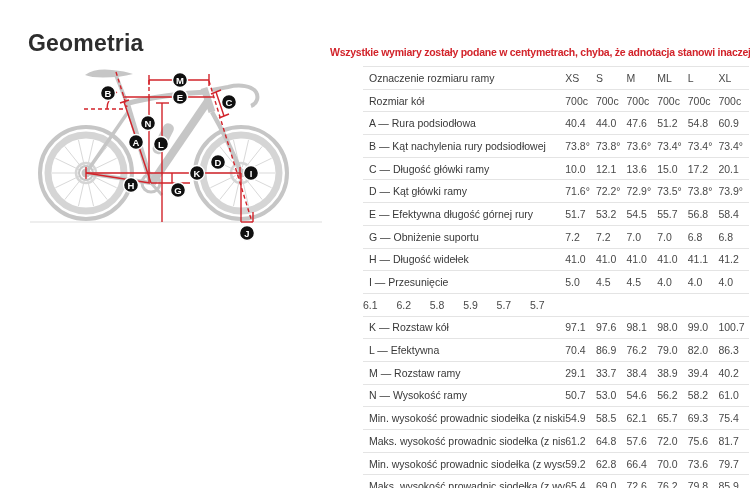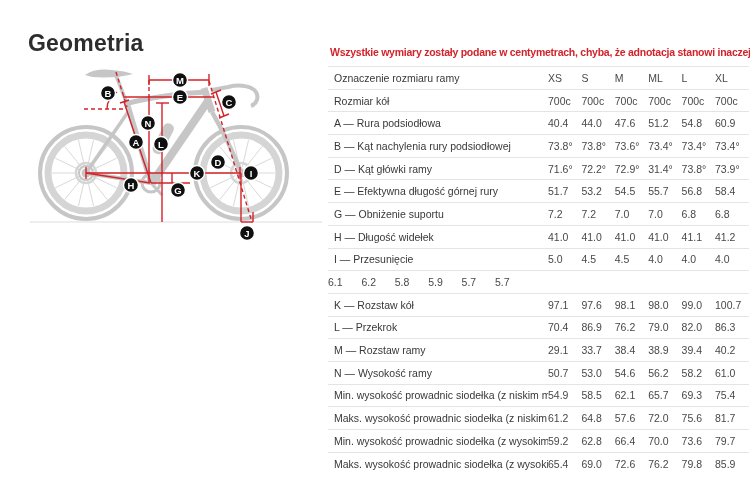--- a/index.html
+++ b/index.html
@@ -4,21 +4,21 @@
 <style>
   html,body{margin:0;padding:0;background:#fff;}
   #page{position:relative;width:750px;height:488px;background:#ffffff;overflow:hidden;
         font-family:"Liberation Sans","DejaVu Sans",sans-serif;}
   #title{position:absolute;left:28px;top:15px;font-size:23px;font-weight:bold;
          color:#2d2d2d;letter-spacing:0.2px;}
   #note{position:absolute;left:330px;top:46px;font-size:10.5px;font-weight:bold;
         color:#d2232a;letter-spacing:-0.25px;white-space:nowrap;}
   #geo-table{position:absolute;left:328px;top:66px;width:421px;}
   .row{display:flex;align-items:center;height:21.7px;border-top:1px solid #e4e4e4;
-       font-size:10.5px;color:#3f3f3f;}
+       font-size:10.5px;color:#3f3f3f;margin-left:35px;}
   .row-label{width:214px;padding-left:6px;white-space:nowrap;overflow:hidden;color:#383838;}
   .cell{width:33.4px;white-space:nowrap;color:#484848;}
   #bike-svg{position:absolute;left:0;top:0;width:340px;height:250px;}
   .grey{stroke:#c6c6c6;fill:none;}
   .grey2{stroke:#d5d5d5;fill:none;}
   .spoke{stroke:#d9d9d9;stroke-width:1;}
   .red{stroke:#d2232a;stroke-width:1.4;fill:none;}
   .red-dash{stroke:#d2232a;stroke-width:1.4;fill:none;stroke-dasharray:4 3;}
   .badge-circle{fill:#101010;stroke:#ffffff;stroke-width:1.4;}
   .badge-letter{fill:#ffffff;font-family:"Liberation Sans","DejaVu Sans",sans-serif;
@@ -236,26 +236,36 @@
       <div class="row-label">B — Kąt nachylenia rury podsiodłowej</div>
 
     <div class="cell">73.8°</div>
         <div class="cell">73.8°</div>
         <div class="cell">73.6°</div>
         <div class="cell">73.4°</div>
         <div class="cell">73.4°</div>
         <div class="cell">73.4°</div>
       </div>
       <div class="row">
+      <div class="row-label">C — Długość główki ramy</div>
+
+    <div class="cell">10.0</div>
+        <div class="cell">12.1</div>
+        <div class="cell">13.6</div>
+        <div class="cell">15.0</div>
+        <div class="cell">17.2</div>
+        <div class="cell">20.1</div>
+      </div>
+      <div class="row">
       <div class="row-label">D — Kąt główki ramy</div>
 
     <div class="cell">71.6°</div>
         <div class="cell">72.2°</div>
         <div class="cell">72.9°</div>
-        <div class="cell">31.4°</div>
+        <div class="cell">73.5°</div>
         <div class="cell">73.8°</div>
         <div class="cell">73.9°</div>
       </div>
       <div class="row">
       <div class="row-label">E — Efektywna długość górnej rury</div>
 
     <div class="cell">51.7</div>
         <div class="cell">53.2</div>
         <div class="cell">54.5</div>
         <div class="cell">55.7</div>
@@ -305,21 +315,21 @@
       <div class="row-label">K — Rozstaw kół</div>
 
     <div class="cell">97.1</div>
         <div class="cell">97.6</div>
         <div class="cell">98.1</div>
         <div class="cell">98.0</div>
         <div class="cell">99.0</div>
         <div class="cell">100.7</div>
       </div>
       <div class="row">
-      <div class="row-label">L — Przekrok</div>
+      <div class="row-label">L — Efektywna</div>
 
     <div class="cell">70.4</div>
         <div class="cell">86.9</div>
         <div class="cell">76.2</div>
         <div class="cell">79.0</div>
         <div class="cell">82.0</div>
         <div class="cell">86.3</div>
       </div>
       <div class="row">
       <div class="row-label">M — Rozstaw ramy</div>

